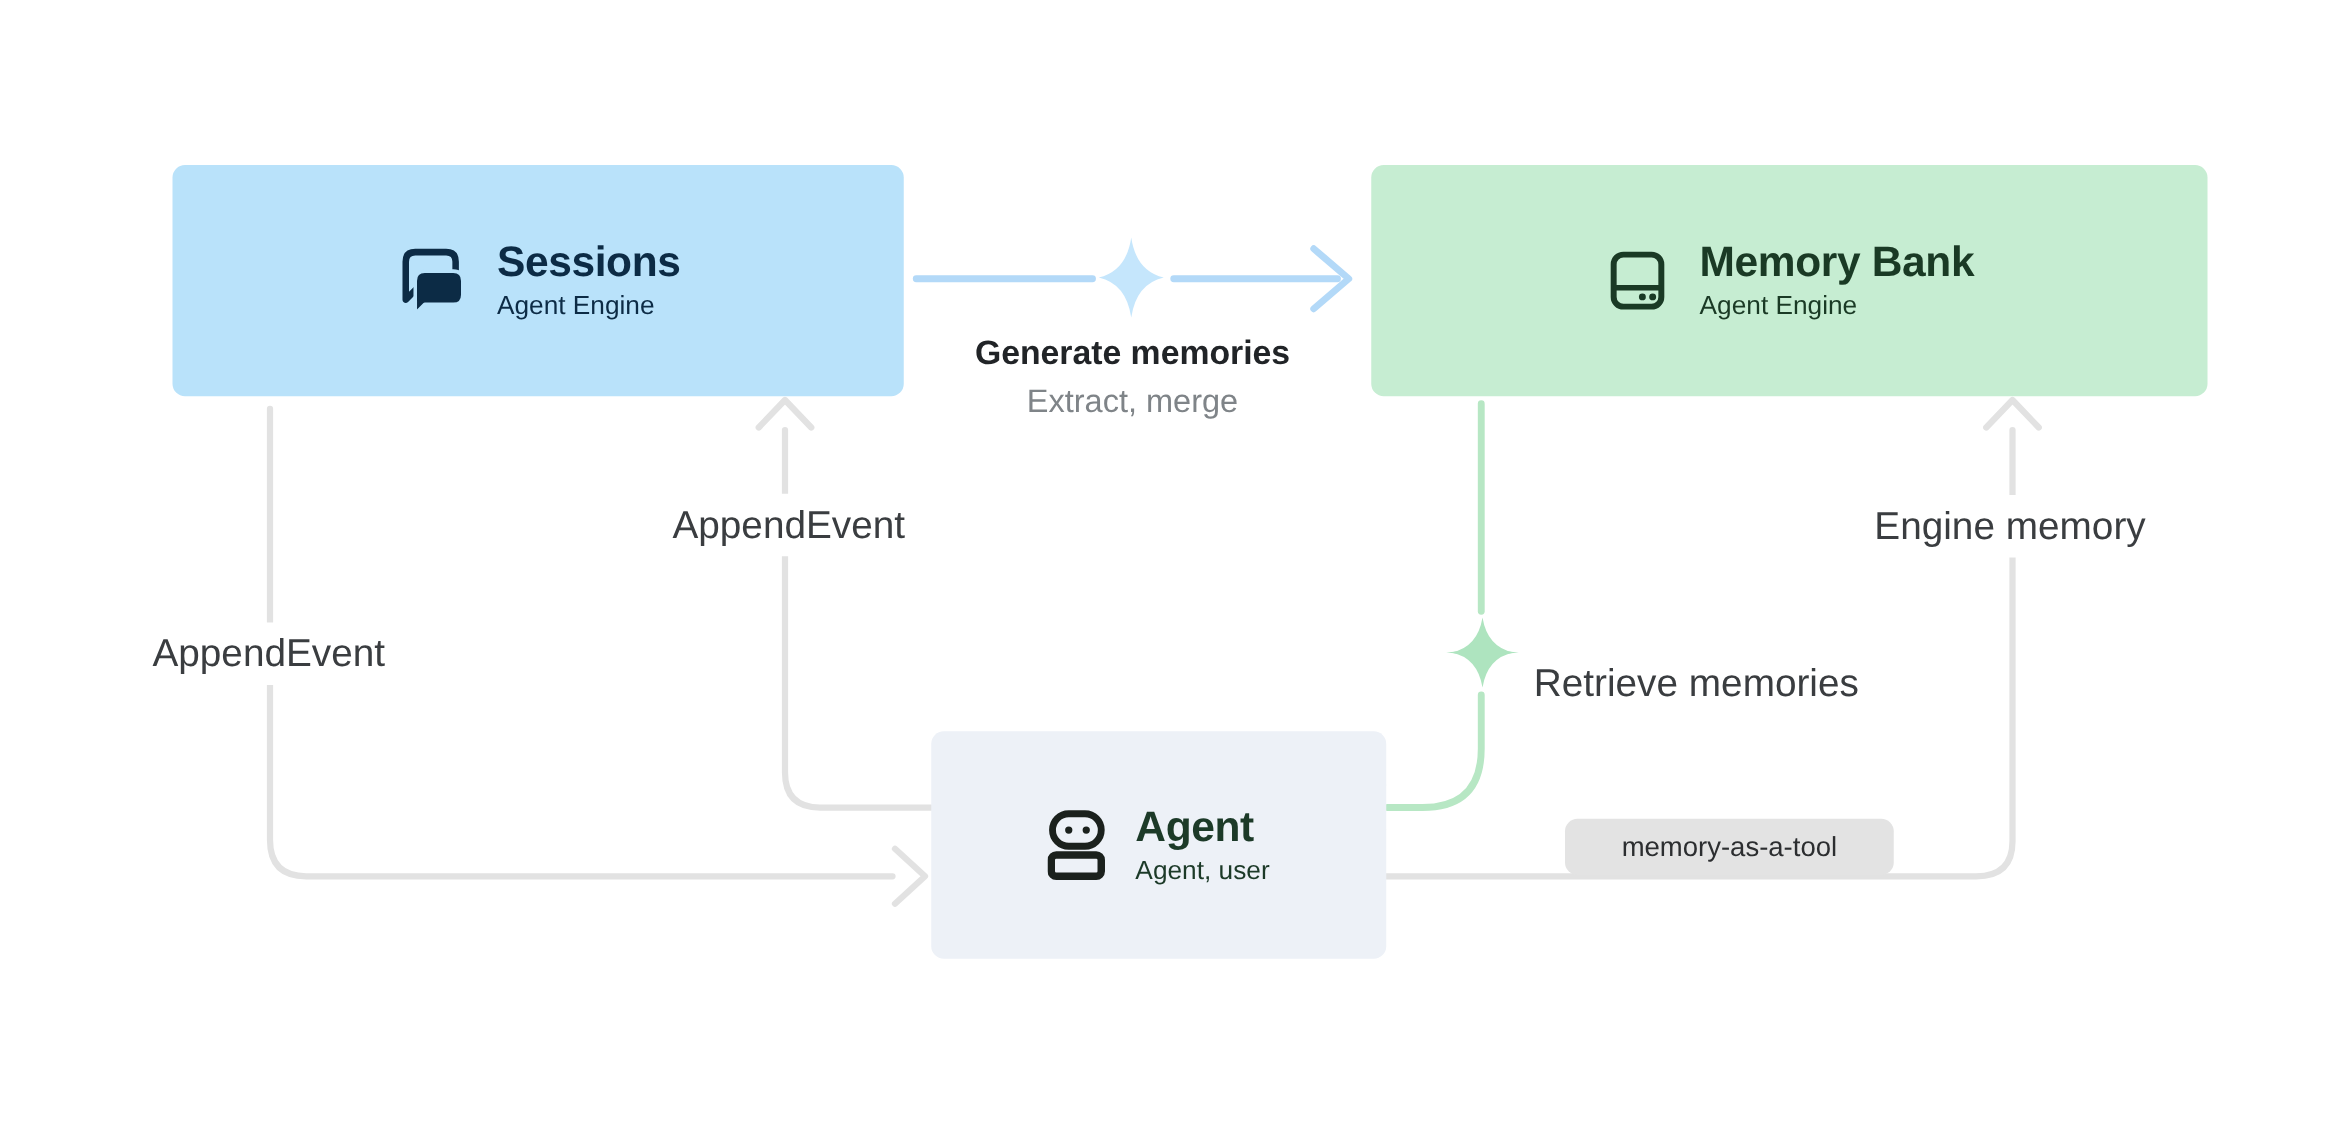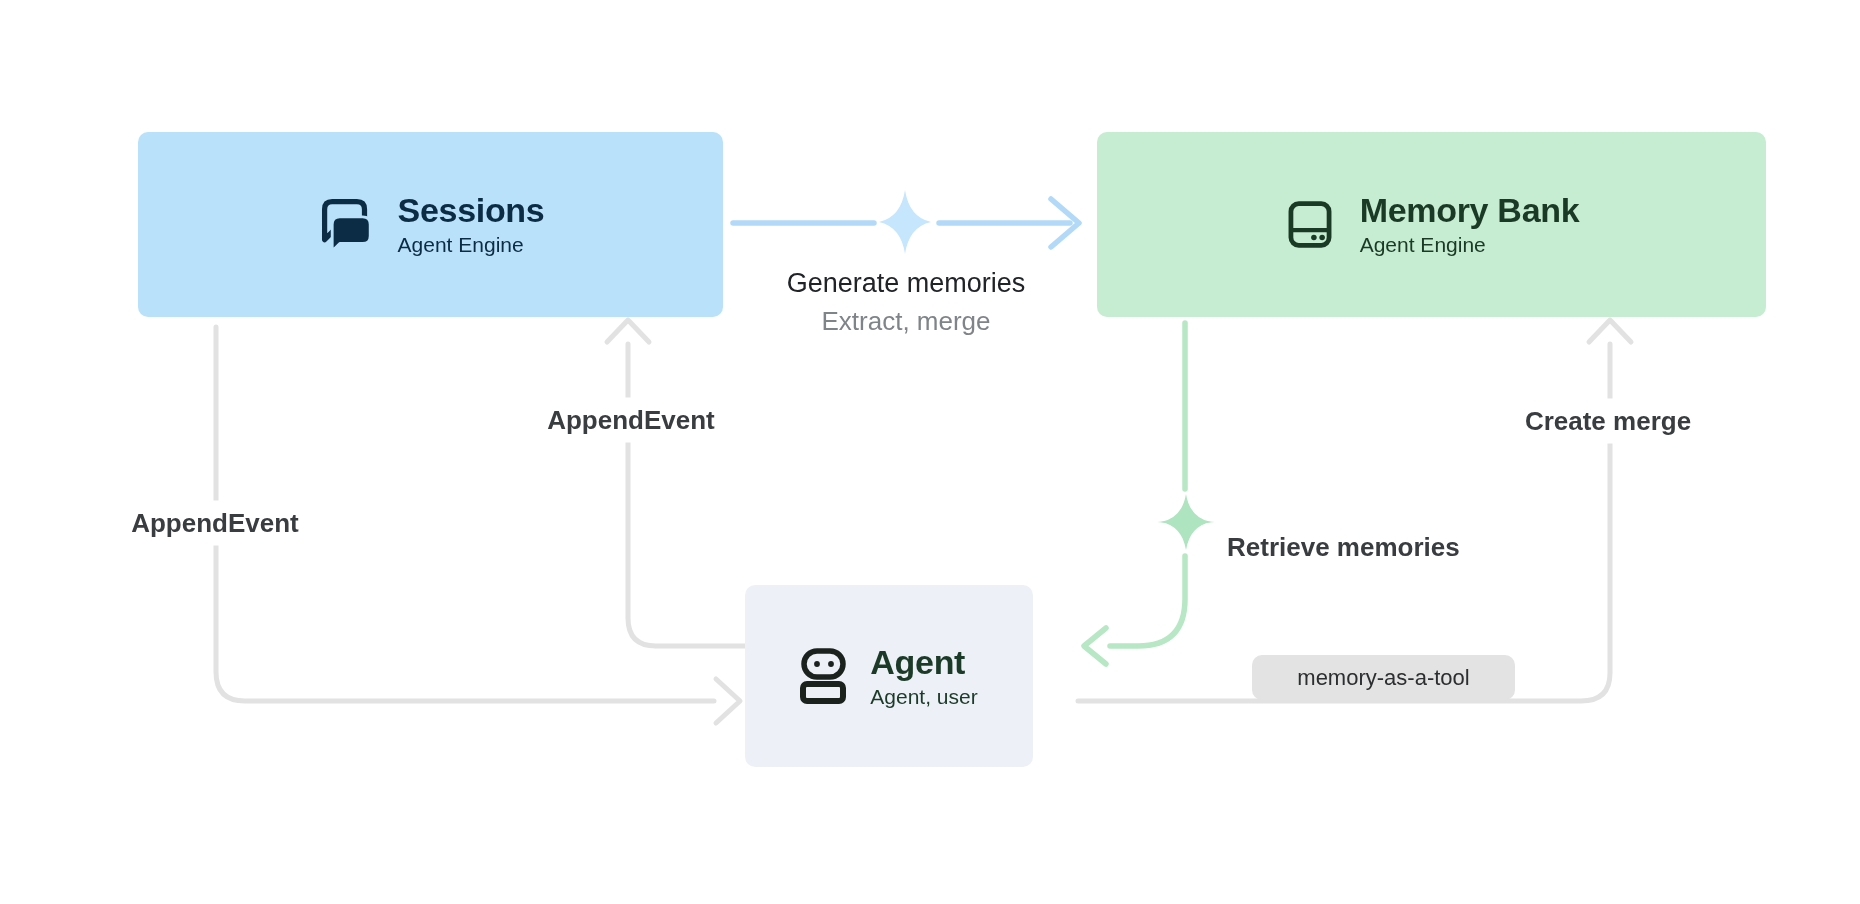--- a/index.html
+++ b/index.html
@@ -19,28 +19,28 @@
   }
   .node-title { font-size:34px; font-weight:700; letter-spacing:-0.3px; line-height:1.18; }
   .node-sub   { font-size:21px; font-weight:400; line-height:1.25; margin-top:2px; }
   .node.sessions    { background:var(--sessions-fill); color:var(--sessions-ink); }
   .node.memory-bank { background:var(--memory-fill);   color:var(--memory-ink); }
   .node.agent       { background:var(--agent-fill);    color:var(--agent-ink); }
   .node-icon { flex:0 0 auto; }
 
   .edge-label {
     position:absolute; transform:translate(-50%,-50%);
-    background:#ffffff; padding:7px 12px; font-size:26px;
-    color:var(--label-ink); white-space:nowrap;font-weight:bold;
+    background:#ffffff; padding:7px 12px; font-size:31px;
+    color:var(--label-ink); white-space:nowrap;
   }
   .edge-label.plain { background:transparent; transform:translate(0,-50%); padding:0; }
 
   .gen-label {
     position:absolute; transform:translate(-50%,-50%);
-    font-size:27px; font-weight:400; color:var(--strong-ink); white-space:nowrap;
+    font-size:27px; font-weight:700; color:var(--strong-ink); white-space:nowrap;
   }
   .gen-sub {
     position:absolute; transform:translate(-50%,-50%);
     font-size:26px; font-weight:400; color:var(--muted-ink); white-space:nowrap;
   }
 
   .badge {
     position:absolute; display:flex; align-items:center; justify-content:center;
     background:var(--badge-bg); color:var(--badge-ink);
     font-size:22px; border-radius:10px; white-space:nowrap;
@@ -101,36 +101,36 @@
       <line x1="8" y1="36.5" x2="52" y2="36.5" stroke="currentColor" stroke-width="5"></line>
       <circle cx="34.5" cy="45" r="3.2" fill="currentColor"></circle>
       <circle cx="44" cy="45" r="3.2" fill="currentColor"></circle>
     </svg>
     <div class="node-text">
       <div class="node-title">Memory Bank</div>
       <div class="node-sub">Agent Engine</div>
     </div>
   </div>
 
-  <div class="node agent" style="left:745px; top:585px; width:288px; height:182px;">
+  <div class="node agent" style="left:745px; top:585px; width:364px; height:182px;">
     <svg class="node-icon" width="46" height="56" viewBox="0 0 46 56" style="color:var(--agent-icon-ink)">
       <rect x="4" y="3" width="39" height="26" rx="13" fill="none" stroke="currentColor" stroke-width="5.5"></rect>
       <circle cx="17" cy="16" r="2.9" fill="currentColor"></circle>
       <circle cx="31" cy="16" r="2.9" fill="currentColor"></circle>
       <rect x="3" y="36" width="40" height="17" rx="4" fill="none" stroke="currentColor" stroke-width="6"></rect>
     </svg>
     <div class="node-text">
       <div class="node-title">Agent</div>
       <div class="node-sub">Agent, user</div>
     </div>
   </div>
 
   <div class="gen-label" style="left:906px; top:283px;">Generate memories</div>
   <div class="gen-sub" style="left:906px; top:321px;">Extract, merge</div>
 
   <div class="edge-label" style="left:631px; top:420px;">AppendEvent</div>
   <div class="edge-label" style="left:215px; top:523px;">AppendEvent</div>
-  <div class="edge-label" style="left:1608px; top:421px;">Create merge</div>
+  <div class="edge-label" style="left:1608px; top:421px;">Engine memory</div>
   <div class="edge-label plain" style="left:1227px; top:547px;">Retrieve memories</div>
 
   <div class="badge" style="left:1252px; top:655px; width:263px; height:45px;">memory-as-a-tool</div>
 
 </div>
 
 </body></html>

